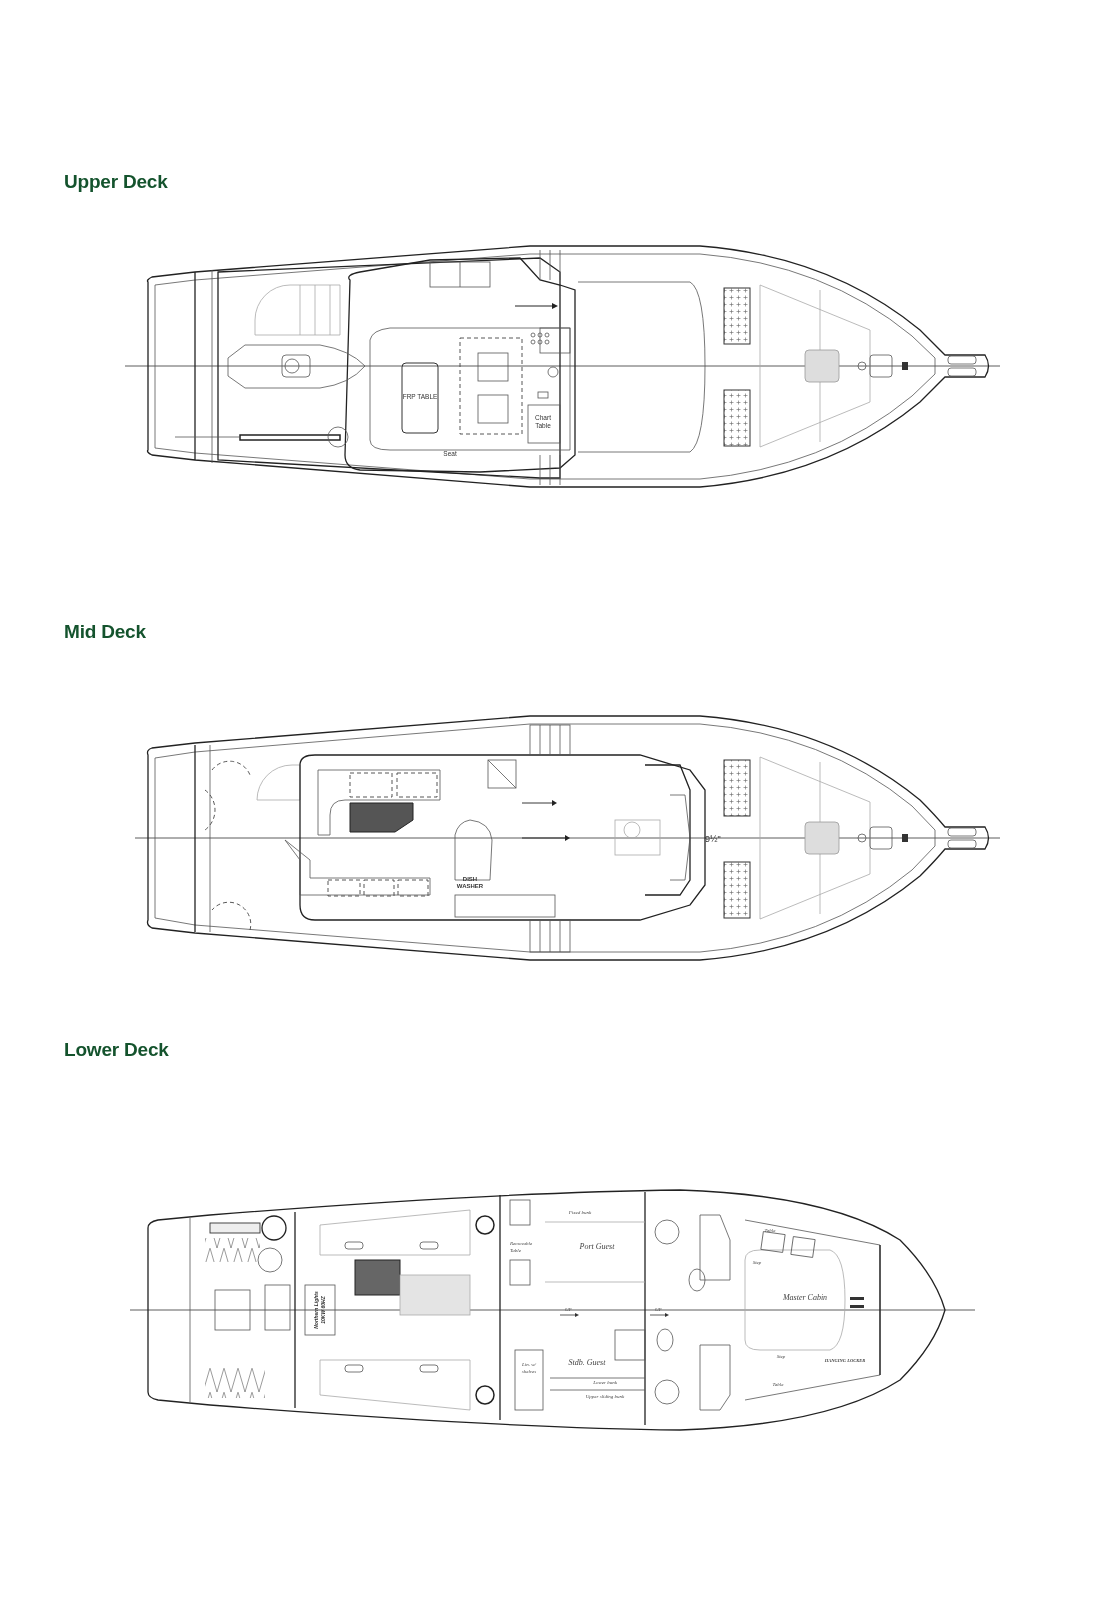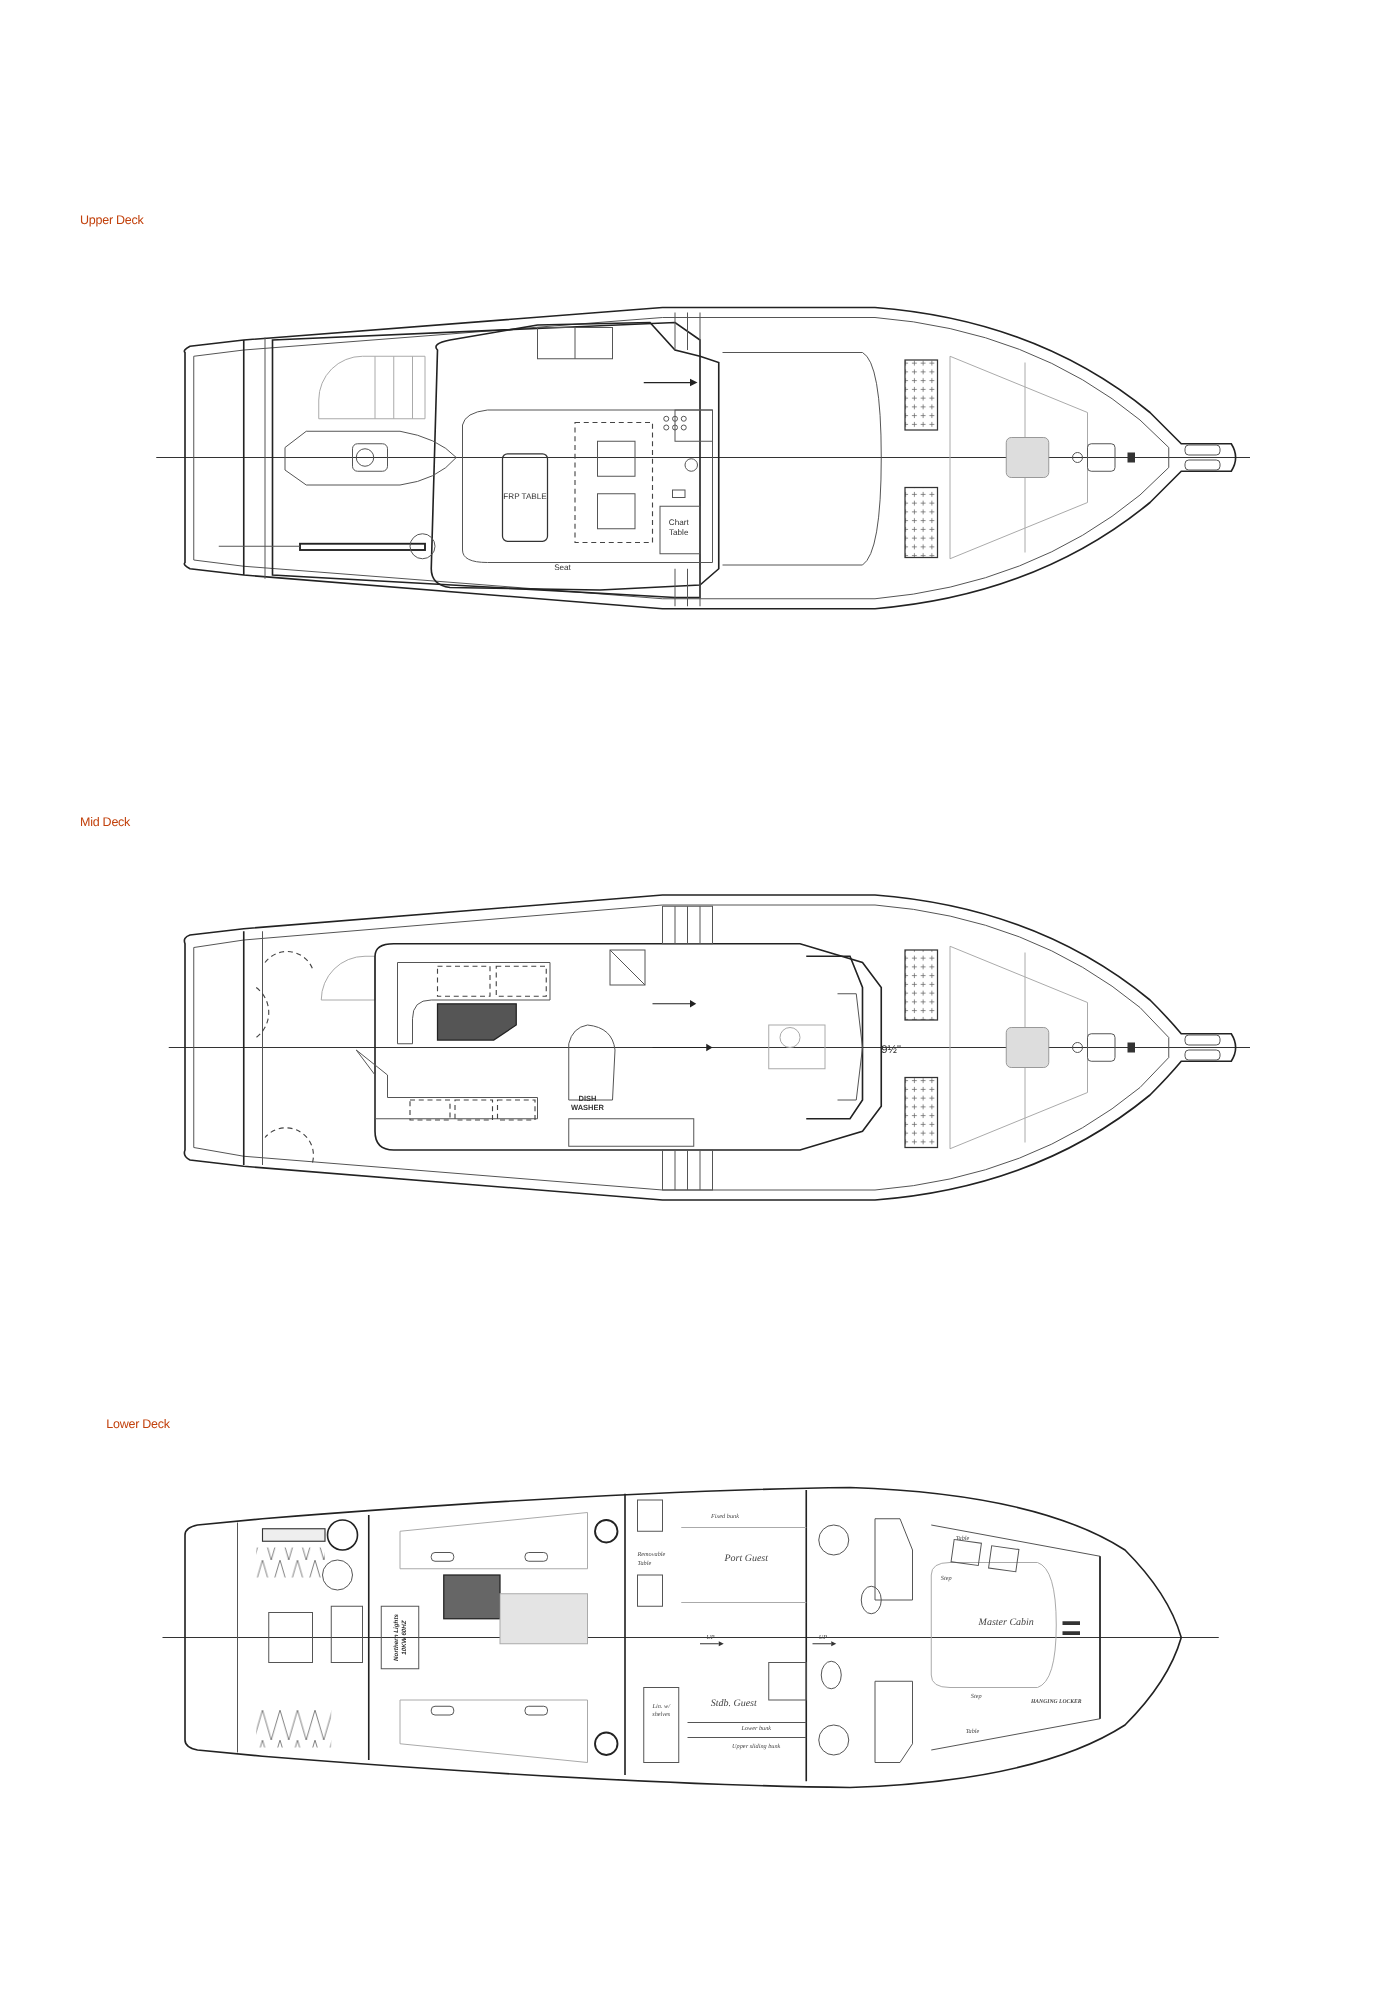--- a/index.html
+++ b/index.html
@@ -1,17 +1,17 @@
 <!DOCTYPE html>
 <html><head>
 <meta charset="utf-8">
 <style>
   html,body{margin:0;padding:0;background:#ffffff;}
   body{width:1113px;height:1600px;position:relative;overflow:hidden;font-family:"Liberation Sans",sans-serif;color:#222;}
-  .section-title{position:absolute;left:64px;font-family:"Liberation Sans",sans-serif;font-weight:normal;font-size:10px;color:#c2410c;letter-spacing:-0.2px;}
+  .section-title{position:absolute;left:64px;font-family:"Liberation Sans",sans-serif;font-weight:bold;font-size:19px;color:#14532d;letter-spacing:-0.2px;}
   .plan{position:absolute;left:0;width:1113px;}
   .plan svg{display:block;}
   .lbl{font-family:"Liberation Sans",sans-serif;fill:#333;}
   .serif{font-family:"Liberation Serif",serif;fill:#444;}
   .hull{fill:none;stroke:#222;stroke-width:1.3;}
   .thin{fill:none;stroke:#555;stroke-width:0.8;}
   .faint{fill:none;stroke:#aaa;stroke-width:0.8;}
   .dash{fill:none;stroke:#444;stroke-width:0.9;stroke-dasharray:4 3;}
   .cl{stroke:#333;stroke-width:0.8;}
 </style>
@@ -105,21 +105,21 @@
       <path d="M3.5,1.5 v4 M1.5,3.5 h4" stroke="#666" stroke-width="0.6"></path>
     </pattern>
     <pattern id="xhatch" width="14" height="14" patternUnits="userSpaceOnUse">
       <rect width="14" height="14" fill="#fff"></rect>
       <path d="M0,0 L7,14 L14,0" fill="none" stroke="#666" stroke-width="0.6"></path>
     </pattern>
   </defs>
 </svg>
 </div>
 
-<div class="section-title" style="top:621px;margin-top:32px;">Mid Deck</div>
+<div class="section-title" style="top:621px;">Mid Deck</div>
 
 <div class="plan" style="top:705px;height:265px;">
 <svg width="1113" height="265" viewBox="0 705 1113 265">
   <line class="cl" x1="135" y1="838" x2="1000" y2="838"></line>
 
   <path class="hull" d="M148,755 Q146,750 152,748 L195,743 L530,716 L700,716 Q830,726 920,800 Q935,815 945,827 L985,827 Q992,838 985,849 L945,849 Q935,861 920,876 Q830,950 700,960 L530,960 L195,933 L152,928 Q146,925 148,920 Z"></path>
   <path class="thin" d="M155,758 L195,752 L530,724 L700,724 Q825,734 912,806 L935,830 L935,846 L912,870 Q825,942 700,952 L530,952 L195,925 L155,918 Z"></path>
   <line class="hull" x1="195" y1="745" x2="195" y2="932"></line>
   <line class="thin" x1="210" y1="745" x2="210" y2="932"></line>
 
@@ -182,21 +182,21 @@
   <rect class="thin" x="948" y="840" width="28" height="8" rx="3"></rect>
   <defs>
     <pattern id="dots2" width="7" height="7" patternUnits="userSpaceOnUse">
       <rect width="7" height="7" fill="#fff"></rect>
       <path d="M3.5,1.5 v4 M1.5,3.5 h4" stroke="#666" stroke-width="0.6"></path>
     </pattern>
   </defs>
 </svg>
 </div>
 
-<div class="section-title" style="top:1134px;margin-left:21px;">Lower Deck</div>
+<div class="section-title" style="top:1039px;">Lower Deck</div>
 
 <div class="plan" style="top:1180px;height:260px;font-style:italic;">
 <svg width="1113" height="260" viewBox="0 1180 1113 260">
   <line class="cl" x1="130" y1="1310" x2="975" y2="1310"></line>
 
   <path class="hull" d="M148,1228 Q148,1222 158,1220 L210,1215 Q500,1192 680,1190 Q830,1195 900,1240 Q935,1275 945,1310 Q935,1345 900,1380 Q830,1425 680,1430 Q500,1428 210,1405 L158,1400 Q148,1398 148,1392 Z"></path>
   <line class="thin" x1="190" y1="1218" x2="190" y2="1402"></line>
 
   <line class="hull" x1="295" y1="1212" x2="295" y2="1408"></line>
   <line class="hull" x1="500" y1="1195" x2="500" y2="1420"></line>

